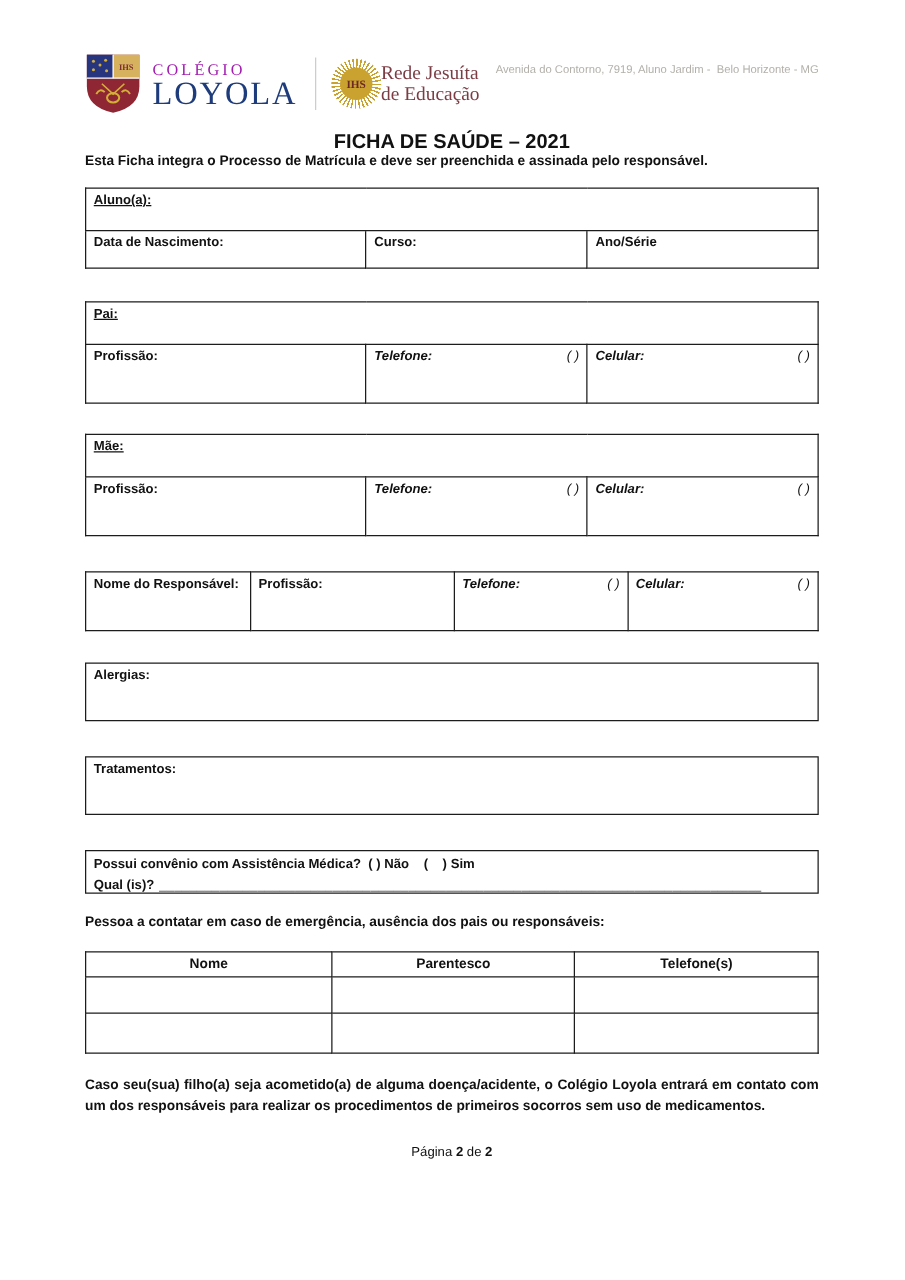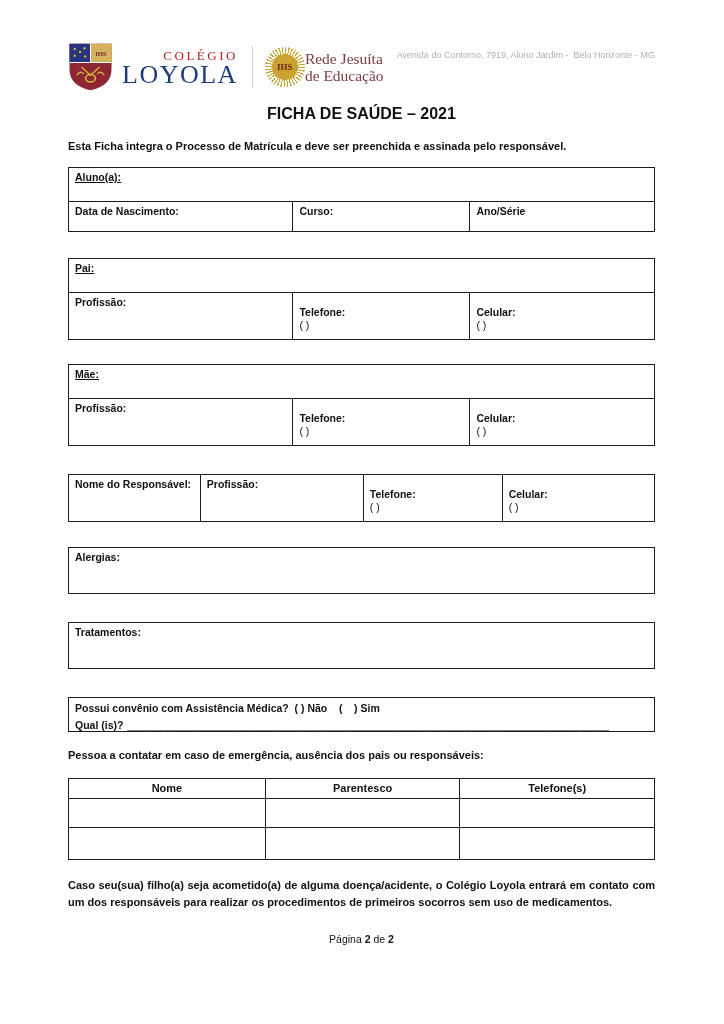--- a/index.html
+++ b/index.html
@@ -4,39 +4,39 @@
 <style>
   html,body{margin:0;padding:0;background:#ffffff;}
   body{width:724px;height:1024px;font-family:"Liberation Sans",sans-serif;color:#111;}
   .page{box-sizing:border-box;width:724px;height:1024px;padding:0 69px 0 68px;overflow:hidden;background:#fff;}
 
   
   .header{margin-top:42px;height:50px;display:flex;justify-content:space-between;align-items:flex-start;}
   .brand{display:flex;align-items:center;}
   .crest{width:45px;height:50px;flex:0 0 auto;}
   .brand-text{margin-left:9px;}
-  .brand-small{font-family:"Liberation Serif",serif;font-size:13px;letter-spacing:2.5px;color:#b91c1c;text-align:right;}
+  .brand-small{font-family:"Liberation Serif",serif;font-size:13px;letter-spacing:2.5px;color:#a21caf;}
   .brand-large{font-family:Liberation Serif, serif;font-size:26px;letter-spacing:1.5px;color:#1e3c7b;line-height:0.85;}
   .logo-divider{width:1px;height:42px;background:#cfcccc;margin:0 12px 0 14px;align-self:center;}
   .sunwrap{display:flex;align-items:center;}
   .sunburst{width:40px;height:40px;border-radius:50%;background:repeating-conic-gradient(#c9a22f 0deg 4deg,#ffffff 4deg 10deg);display:flex;align-items:center;justify-content:center;flex:0 0 auto;}
   .sunburst-core{width:26px;height:26px;border-radius:50%;background:#c9a22f;color:#6b2724;font-size:9px;font-weight:bold;font-family:"Liberation Serif",serif;display:flex;align-items:center;justify-content:center;}
   .rede-text{margin-left:0;font-family:"Liberation Serif",serif;font-size:15.5px;color:#7b3c44;line-height:1.1;}
   .address{font-size:9px;color:#b3b0aa;padding-top:8px;white-space:pre;}
 
   
   .title{margin-top:12px;text-align:center;font-size:16px;font-weight:bold;line-height:19px;}
-  .intro{margin-top:17px;font-size:11px;font-weight:bold;line-height:13px;}
+  .intro{font-size:11px;font-weight:bold;line-height:13px;}
 
   
   table.frm{width:100%;border-collapse:collapse;table-layout:fixed;}
   table.frm td{border:1.5px solid #1c1c1c;vertical-align:top;padding:3px 6px;font-size:10.5px;line-height:13px;}
   .lbl{font-weight:bold;}
   .paren{font-weight:normal;}
-  .vflex{display:flex;flex-direction:column;justify-content:flex-end;}
+  .vflex{display:flex;flex-direction:row;justify-content:space-between;font-style:italic;}
   .vflex-tall{height:36px;}
   .t-student{margin-top:14px;}
   .t-father{margin-top:26px;}
   .t-mother{margin-top:24px;}
   .t-guardian{margin-top:28px;}
   .h-name{height:27px;text-decoration:underline;}
   .h-row2{height:23px;}
   .h-phone{height:40px;}
 
   

